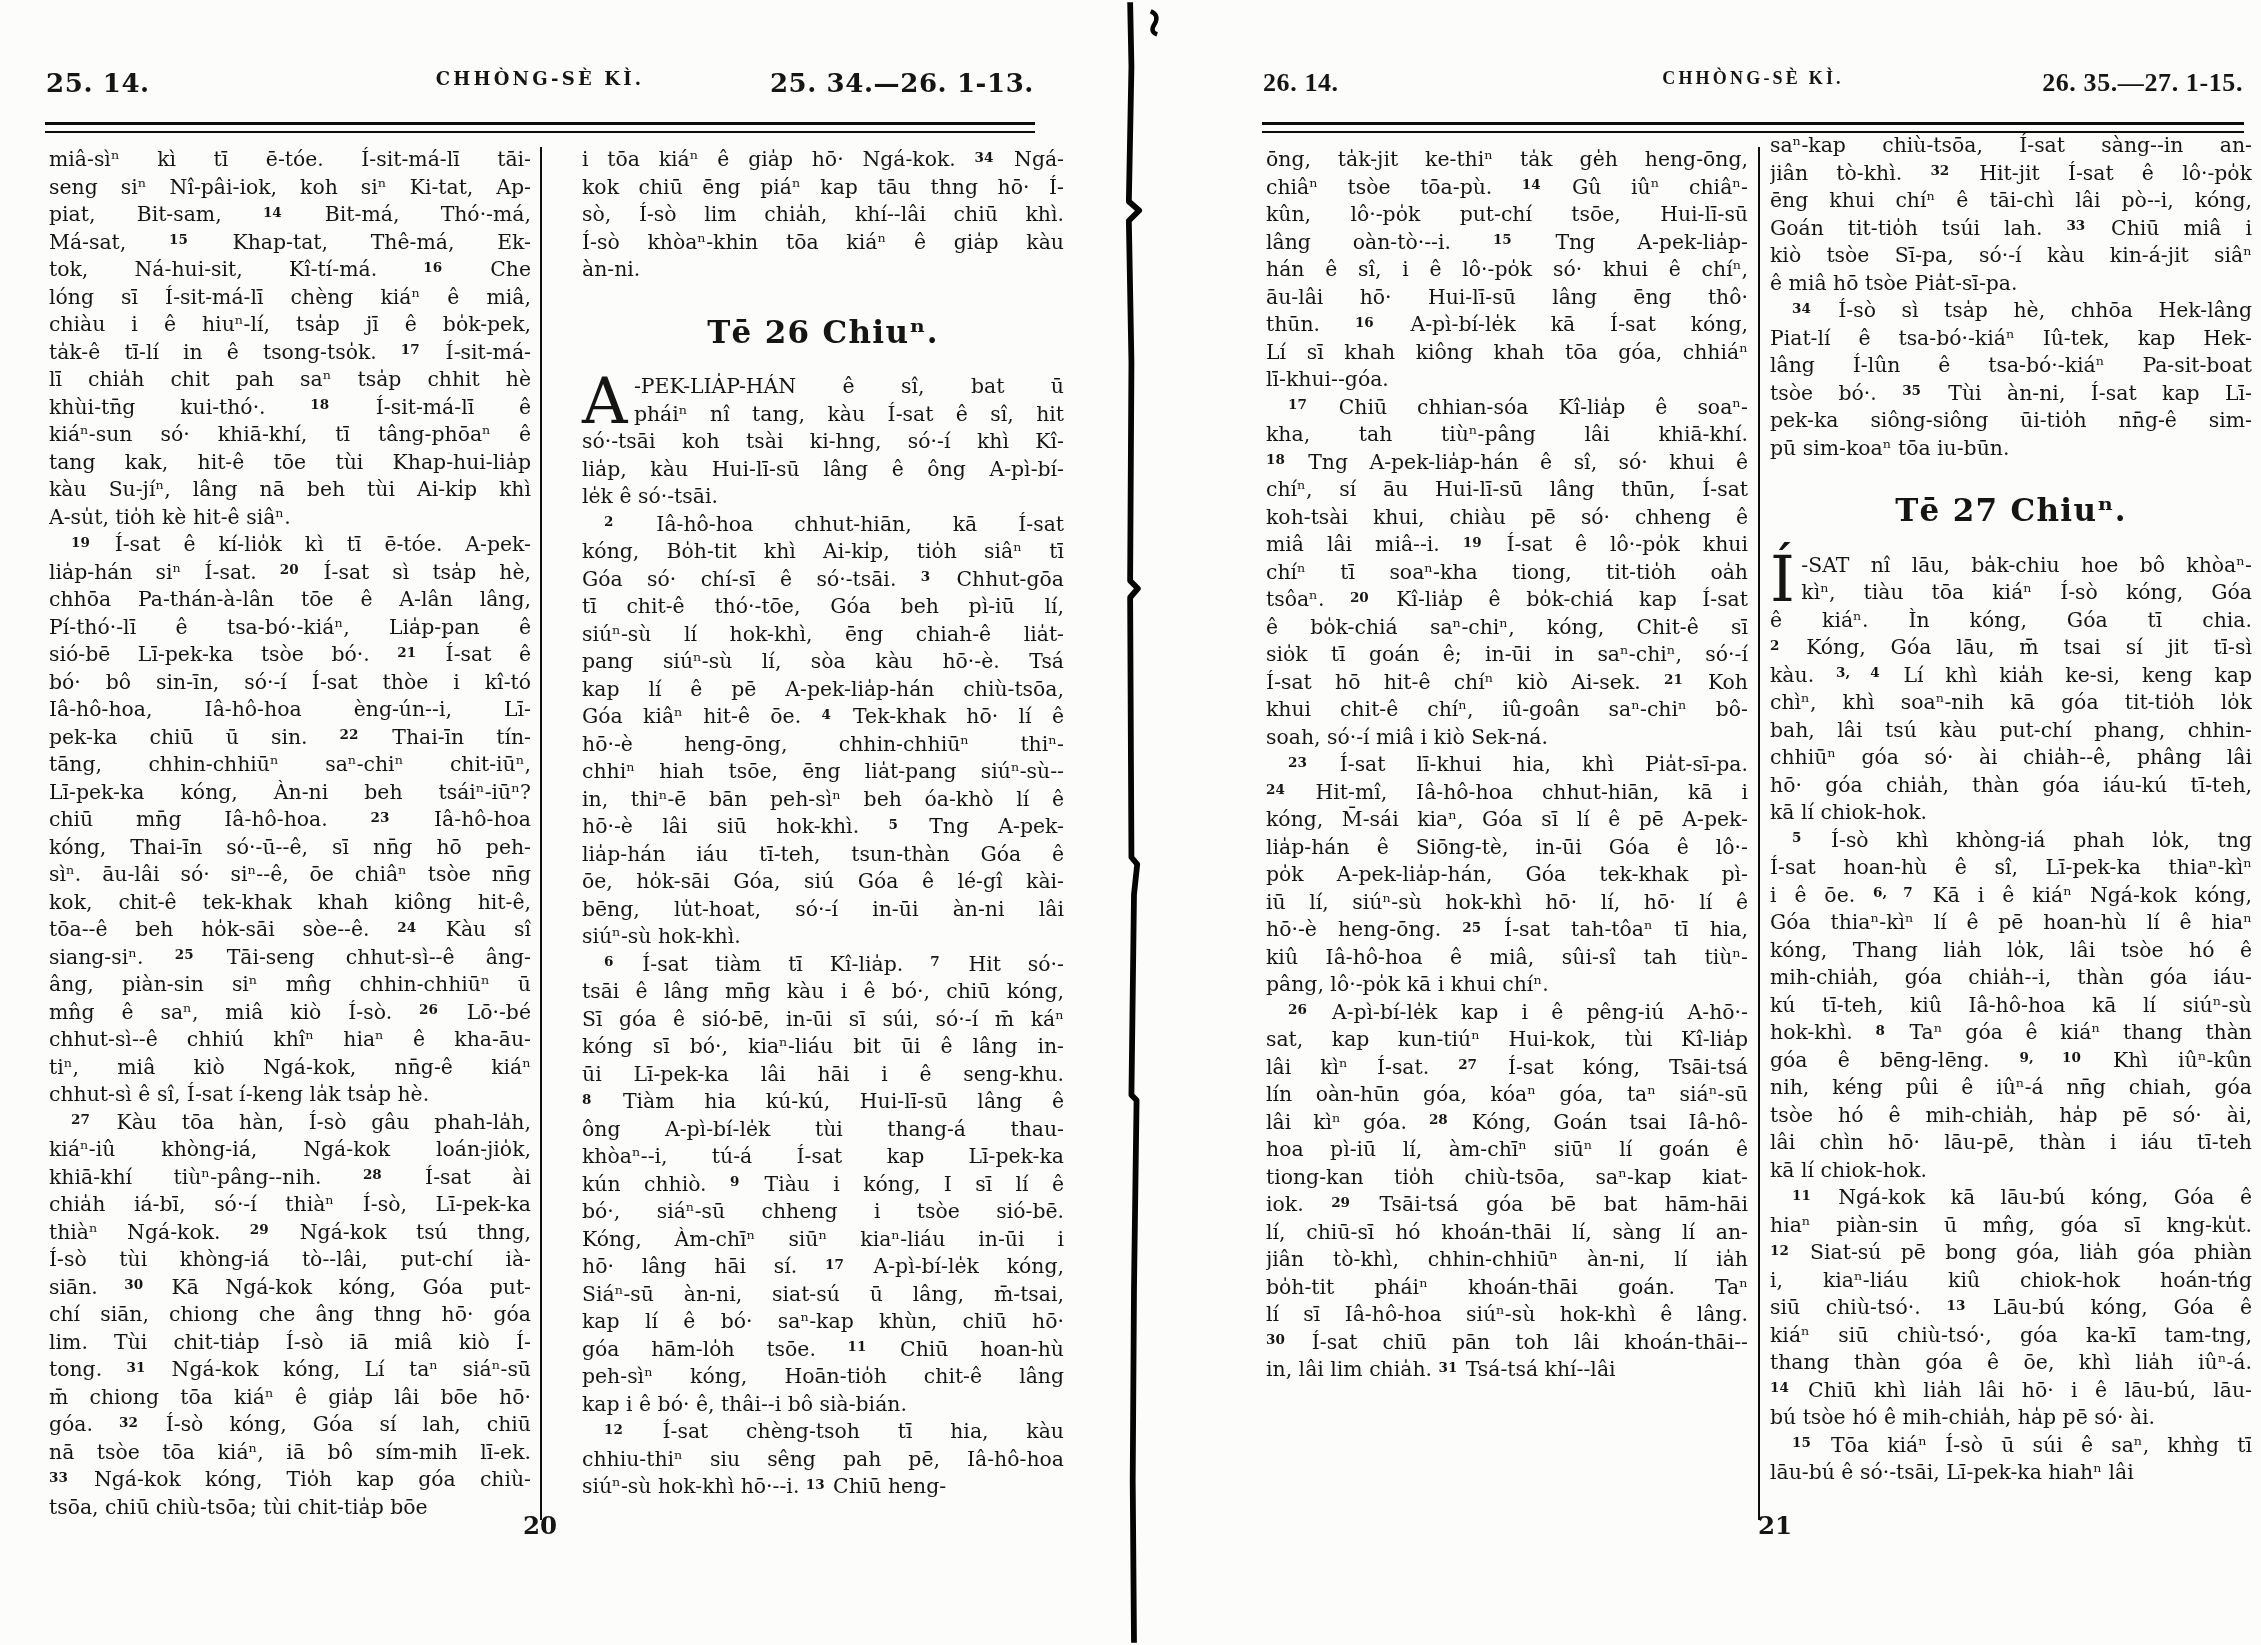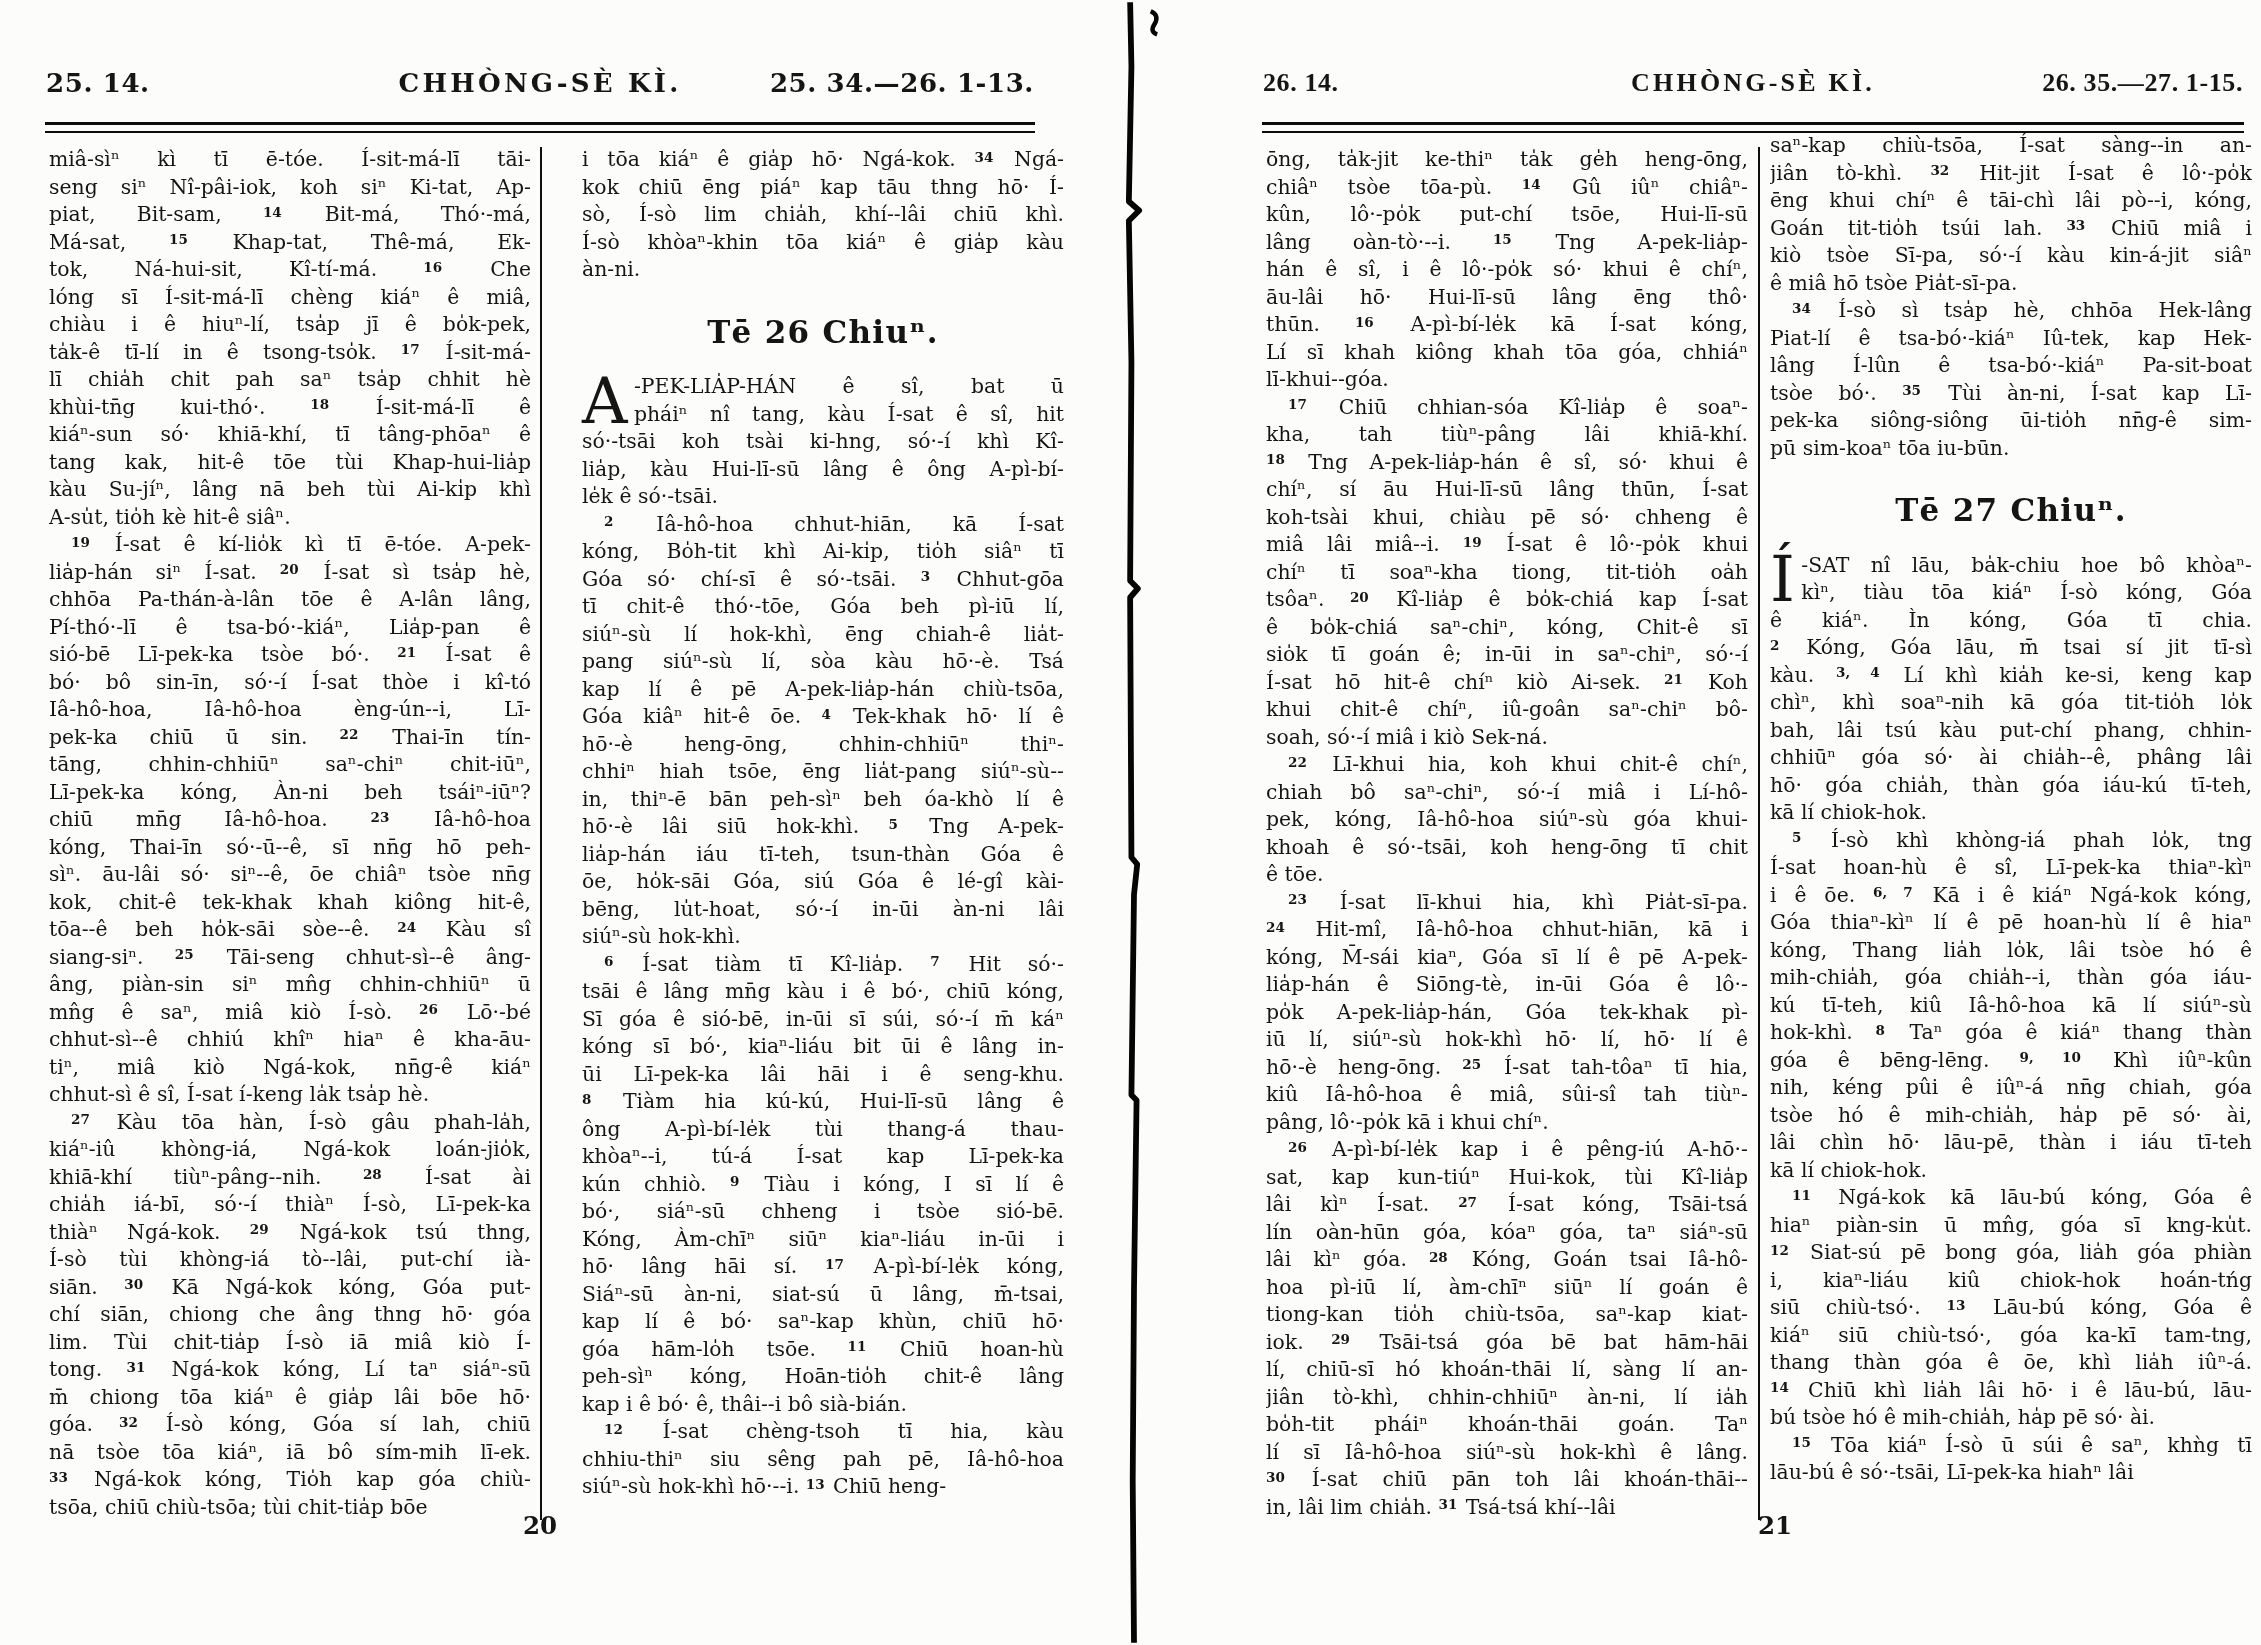--- a/index.html
+++ b/index.html
@@ -8,21 +8,21 @@
     background:#fcfcfa; color:#151515;
     font-family:"DejaVu Serif","Liberation Serif",serif;
     padding-left:44px;
   }
   
   .page-header { position:absolute; top:68px; height:36px; }
   .page-header .ref { position:absolute; top:0; font-size:26px; font-weight:bold; letter-spacing:0.6px; }
   .page-header .ref.left { left:0; }
   .page-header .ref.right { right:0; }
   .page-header .title { position:absolute; top:0; left:0; right:0; text-align:center;
-    font-size:26px; font-weight:bold; letter-spacing:3.2px; }
+    font-size:18px; font-weight:bold; letter-spacing:3.2px; }
   .rule { position:absolute; background:#0c0c0c; }
   
   .col { position:absolute; width:482px; font-size:20.4px; line-height:27.5px; }
   .line { text-align:justify; text-align-last:justify; height:27.5px; overflow:hidden; }
   .line.last { text-align-last:auto; }
   .line.indent { text-indent:22px; }
   sup.v { font-size:13.5px; font-weight:bold; vertical-align:4.5px; line-height:0; padding-right:1.9px; }
   .chapter-heading { text-align:center; font-weight:bold; font-size:31px;
     margin:35px 0 27px 0; letter-spacing:1.3px; }
   .dropcap { float:left; font-size:63px; line-height:50px; padding:3.9px 6.4px 0 0; }
@@ -204,27 +204,20 @@
         <div class="line">miâ lâi miâ--i. <sup class="v">19</sup> Í-sat ê lô·-po̍k khui</div>
         <div class="line">chíⁿ tī soaⁿ-kha tiong, tit-tio̍h oa̍h</div>
         <div class="line">tsôaⁿ. <sup class="v">20</sup> Kî-lia̍p ê bo̍k-chiá kap Í-sat</div>
         <div class="line">ê bo̍k-chiá saⁿ-chiⁿ, kóng, Chit-ê sī</div>
         <div class="line">sio̍k tī goán ê; in-ūi in saⁿ-chiⁿ, só·-í</div>
         <div class="line">Í-sat hō hit-ê chíⁿ kiò Ai-sek. <sup class="v">21</sup> Koh</div>
         <div class="line">khui chit-ê chíⁿ, iû-goân saⁿ-chiⁿ bô-</div>
         <div class="line last">soah, só·-í miâ i kiò Sek-ná.</div>
       </div>
       <div class="para">
-        <div class="line indent"><sup class="v">22</sup> Lī-khui hia, koh khui chit-ê chíⁿ,</div>
-        <div class="line">chiah bô saⁿ-chiⁿ, só·-í miâ i Lí-hô-</div>
-        <div class="line">pek, kóng, Iâ-hô-hoa siúⁿ-sù góa khui-</div>
-        <div class="line">khoah ê só·-tsāi, koh heng-ōng tī chit</div>
-        <div class="line last">ê tōe.</div>
-      </div>
-      <div class="para">
         <div class="line indent"><sup class="v">23</sup> Í-sat lī-khui hia, khì Pia̍t-sī-pa.</div>
         <div class="line"><sup class="v">24</sup> Hit-mî, Iâ-hô-hoa chhut-hiān, kā i</div>
         <div class="line">kóng, M̄-sái kiaⁿ, Góa sī lí ê pē A-pek-</div>
         <div class="line">lia̍p-hán ê Siōng-tè, in-ūi Góa ê lô·-</div>
         <div class="line">po̍k A-pek-lia̍p-hán, Góa tek-khak pì-</div>
         <div class="line">iū lí, siúⁿ-sù hok-khì hō· lí, hō· lí ê</div>
         <div class="line">hō·-è heng-ōng. <sup class="v">25</sup> Í-sat tah-tôaⁿ tī hia,</div>
         <div class="line">kiû Iâ-hô-hoa ê miâ, sûi-sî tah tiùⁿ-</div>
         <div class="line last">pâng, lô·-po̍k kā i khui chíⁿ.</div>
       </div>

